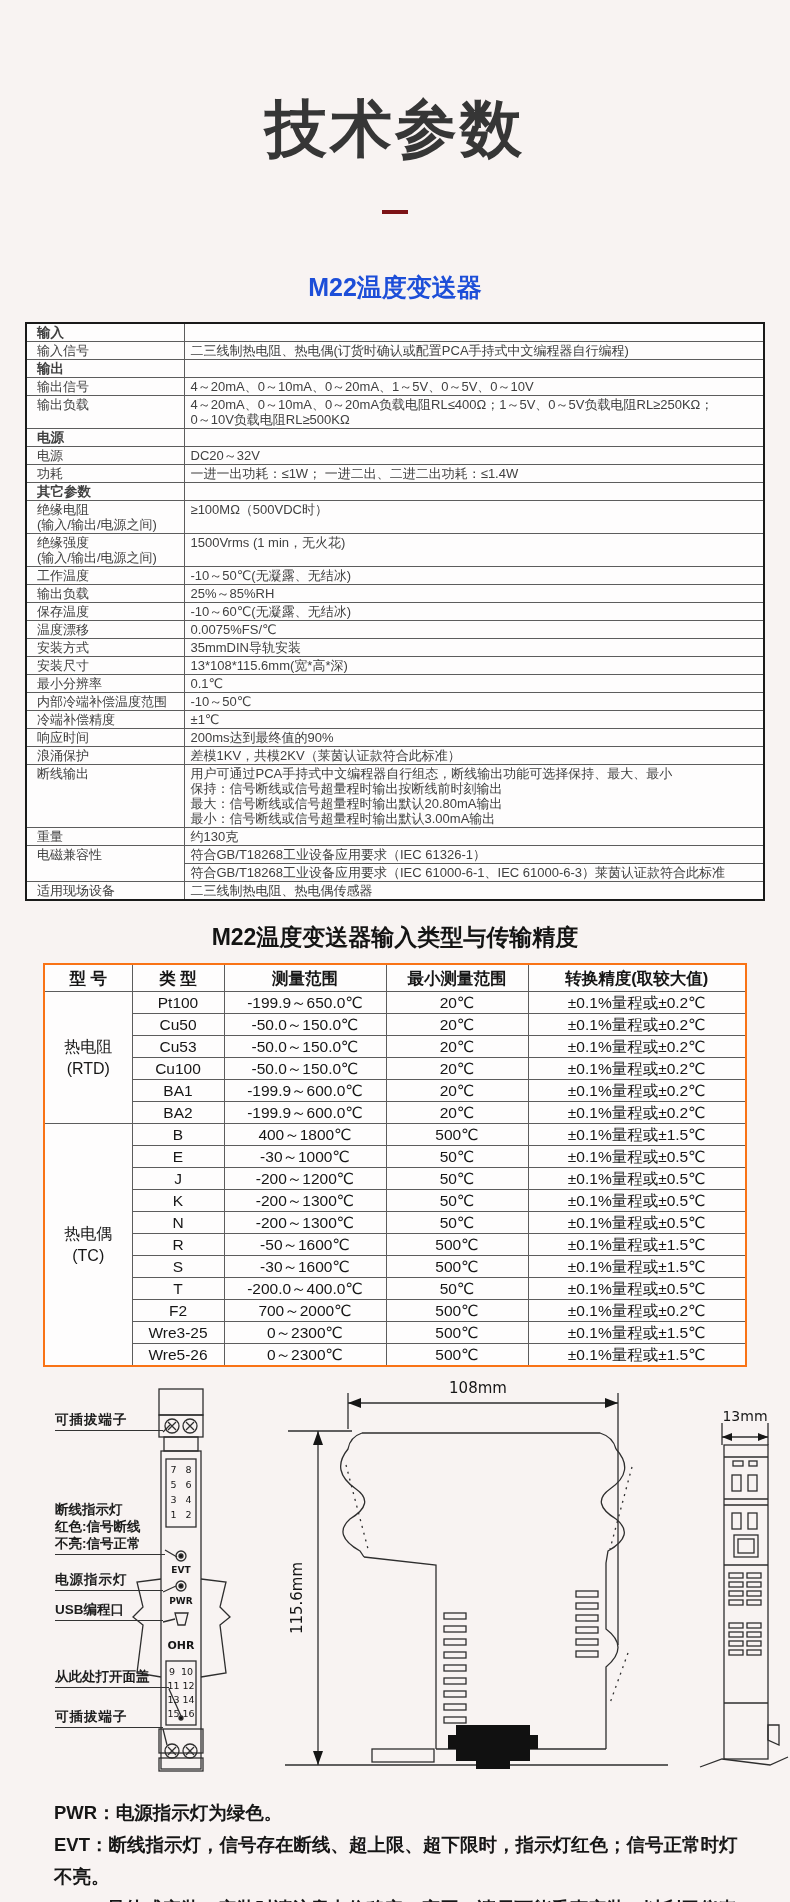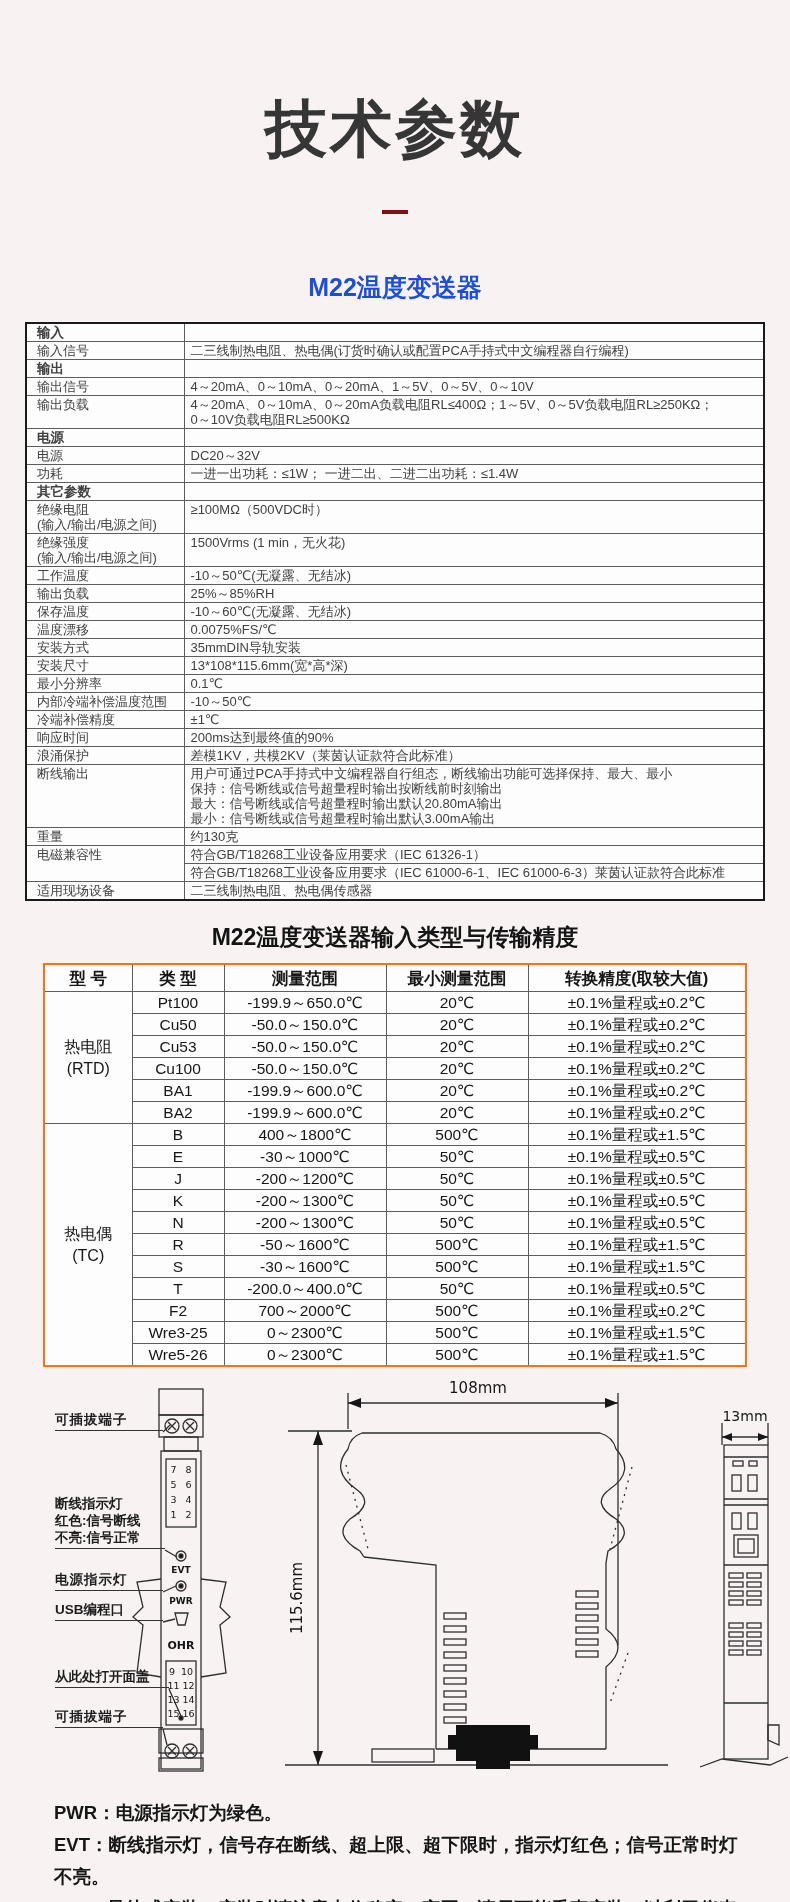--- a/index.html
+++ b/index.html
@@ -52,21 +52,21 @@
 
   
   .diagram{position:relative;width:790px;height:410px;margin-top:6px;}
   .diagram svg{position:absolute;left:0;top:0;}
   .callout{
     position:absolute;left:55px;
     font-size:13.5px;line-height:17px;font-weight:bold;color:#1d1d1d;
     border-bottom:1.5px solid #333;padding-bottom:2px;letter-spacing:1px;
   }
   .c1{top:38px;width:108px;}
-  .c2{top:122px;width:110px;letter-spacing:0;}
+  .c2{top:128px;width:110px;letter-spacing:0;}
   .c3{top:198px;width:108px;}
   .c4{top:228px;width:108px;letter-spacing:0;}
   .c5{top:295px;width:114px;letter-spacing:0;}
   .c6{top:335px;width:108px;}
 
   
   .notes{margin:14px 40px 0 54px;}
   .notes p{
     margin:0;font-size:18.5px;line-height:32px;
     font-weight:600;color:#161616;

